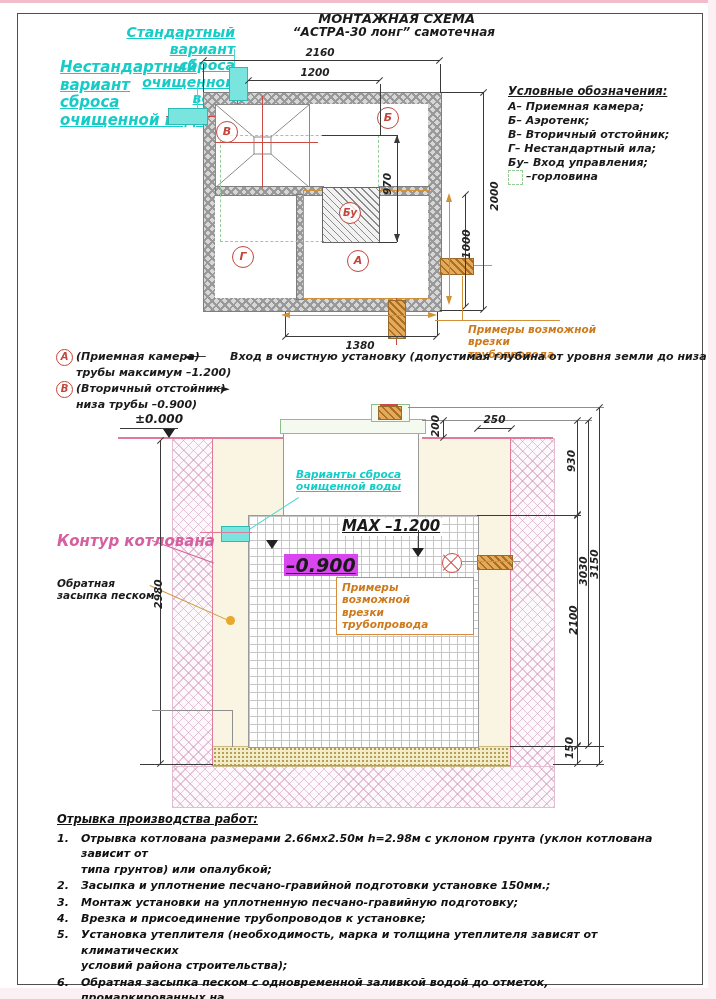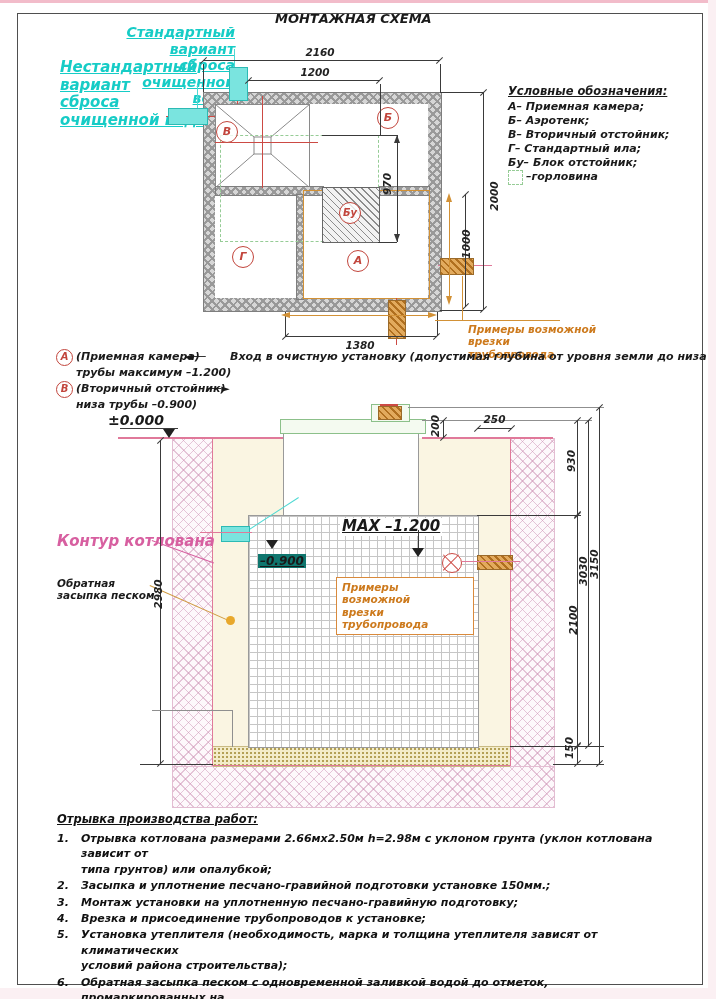--- a/index.html
+++ b/index.html
@@ -5,21 +5,21 @@
   html,body{margin:0;padding:0;background:#fff;}
   .sheet{position:relative;width:716px;height:999px;background:#fff;overflow:hidden;
          font-family:"DejaVu Sans",sans-serif;}
   .edge-top{position:absolute;left:0;top:0;width:716px;height:3px;background:#f2bcca;}
   .edge-right{position:absolute;left:708px;top:0;width:8px;height:999px;background:#fbf0f3;}
   .edge-bottom{position:absolute;left:0;top:988px;width:716px;height:11px;background:#fbf0f3;}
   .frame{position:absolute;left:17px;top:13px;width:684px;height:970px;border:1.5px solid #4f4f4f;}
 
   .lbl{position:absolute;font-style:italic;font-weight:bold;color:#1a1a1a;line-height:1.18;}
   .pre{white-space:pre-line;}
-  .ctr{text-align:left;}
+  .ctr{text-align:right;}
   .rgt{text-align:right;}
   .und{text-decoration:underline;}
   .cyan{color:#16ccc6;}
   .orange{color:#cd7a1d;}
   .magenta{color:#d75fa0;}
 
   .ln{position:absolute;background:#3a3a3a;}
   .lncyan{background:#4fd9d3;}
   .lnred{background:#cc4a44;}
   .lnpink{background:#e0799a;}
@@ -85,20 +85,21 @@
 </head>
 <body>
 
 <div class="sheet">
   <div class="edge-top"></div>
   <div class="edge-right"></div>
   <div class="edge-bottom"></div>
   <div class="frame"></div>
 
   <div class="lbl ctr" style="left:275px;top:11px;width:200px;font-size:13px;">МОНТАЖНАЯ СХЕМА</div>
+  <div class="lbl ctr" style="left:255px;top:25px;width:240px;font-size:12px;">“АСТРА-30 лонг” самотечная</div>
 
   <div class="lbl rgt cyan und pre" style="left:95px;top:24px;width:140px;font-size:14px;">Стандартный вариант
 сброса очищенной воды</div>
   <div class="ln lncyan" style="left:234px;top:49px;width:1px;height:18px;"></div>
   <div class="lbl cyan und pre" style="left:60px;top:59px;width:160px;font-size:15px;">Нестандартный вариант
 сброса очищенной воды</div>
   <div class="ln lncyan" style="left:197px;top:85px;width:1px;height:26px;"></div>
 
   <div class="wallh" style="left:203px;top:92px;width:237px;height:218px;"></div>
   <div style="position:absolute;left:215px;top:104px;width:213px;height:194px;background:#fff;"></div>
@@ -170,22 +171,22 @@
 
   <div class="ln lnor" style="left:435px;top:320px;width:125px;height:1px;"></div>
   <div class="ln lnor" style="left:462px;top:276px;width:1px;height:44px;"></div>
   <div class="lbl orange pre" style="left:468px;top:323px;width:130px;font-size:10.5px;">Примеры возможной
 врезки трубопровода</div>
 
   <div class="lbl und" style="left:508px;top:85px;font-size:11.5px;">Условные обозначения:</div>
   <div class="lbl" style="left:508px;top:101px;font-size:11px;">А– Приемная камера;</div>
   <div class="lbl" style="left:508px;top:115px;font-size:11px;">Б– Аэротенк;</div>
   <div class="lbl" style="left:508px;top:129px;font-size:11px;">В– Вторичный отстойник;</div>
-  <div class="lbl" style="left:508px;top:143px;font-size:11px;">Г– Стандартный ила;</div>
-  <div class="lbl" style="left:508px;top:157px;font-size:11px;">Бу– Блок отстойник;</div>
+  <div class="lbl" style="left:508px;top:143px;font-size:11px;">Г– Нестандартный ила;</div>
+  <div class="lbl" style="left:508px;top:157px;font-size:11px;">Бу– Вход управления;</div>
   <div class="gdash" style="left:508px;top:170px;width:13px;height:13px;"></div>
   <div class="lbl" style="left:526px;top:171px;font-size:11px;font-style:italic;">–горловина</div>
 
   <div class="ncirc" style="left:56px;top:349px;">А</div>
   <div class="lbl" style="left:76px;top:351px;font-size:11px;">(Приемная камера)</div>
   <div class="lbl" style="left:184px;top:351px;font-size:11px;">◄──</div>
   <div class="lbl" style="left:230px;top:351px;font-size:11px;">Вход в очистную установку (допустимая глубина от уровня земли до низа</div>
   <div class="lbl" style="left:76px;top:367px;font-size:11px;">трубы максимум –1.200)</div>
   <div class="ncirc" style="left:56px;top:381px;">В</div>
   <div class="lbl" style="left:76px;top:383px;font-size:11px;">(Вторичный отстойник)</div>
@@ -209,36 +210,38 @@
 
   <div class="neck" style="left:283px;top:432px;width:134px;height:83px;"></div>
   <div class="tankgrid" style="left:248px;top:515px;width:229px;height:231px;"></div>
   <div class="lid" style="left:280px;top:419px;width:144px;height:13px;"></div>
   <div class="lid" style="left:371px;top:404px;width:37px;height:16px;"></div>
   <div class="pipeo" style="left:378px;top:406px;width:22px;height:12px;"></div>
   <div class="ln lnred" style="left:380px;top:404px;width:18px;height:1.5px;"></div>
   <div class="ln lngray" style="left:408px;top:407px;width:196px;height:1px;"></div>
   <div class="ln lngray" style="left:422px;top:420px;width:170px;height:1px;"></div>
 
-  <div class="lbl" style="left:108px;top:412px;font-size:14px;">±0.000</div>
+  <div class="lbl" style="left:135px;top:412px;font-size:12px;">±0.000</div>
   <div class="ln" style="left:120px;top:428px;width:58px;height:1px;"></div>
   <div class="lvl" style="left:163px;top:429px;"></div>
 
+  <div class="lbl cyan und pre" style="left:296px;top:468px;width:120px;font-size:10.5px;">Варианты сброса
+очищенной воды</div>
   <div class="ln lncyan" style="left:243px;top:533px;width:66px;height:1px;transform:rotate(-33deg);transform-origin:0 0;"></div>
   <div class="pipec" style="left:221px;top:526px;width:27px;height:14px;"></div>
   <div class="ln lnpink" style="left:200px;top:532px;width:52px;height:1px;"></div>
 
   <div class="lbl magenta" style="left:57px;top:533px;font-size:15px;">Контур котлована</div>
   <div class="ln lnmag" style="left:152px;top:540px;width:66px;height:1px;transform:rotate(20deg);transform-origin:0 0;"></div>
 
   <div class="lbl und" style="left:340px;top:518px;font-size:15px;background:#fff;padding:0 2px;">MAX –1.200</div>
   <div class="ln" style="left:418px;top:530px;width:1px;height:18px;"></div>
   <div class="lvl" style="left:412px;top:548px;"></div>
   <div class="lvl" style="left:266px;top:540px;"></div>
-  <div class="lbl und" style="left:258px;top:554px;font-size:12px;background:#0f766e;padding:0 2px;">–0.900</div>
+  <div class="lbl und" style="left:284px;top:554px;font-size:19px;background:#d946ef;padding:0 2px;">–0.900</div>
 
   <div class="lbl orange pre" style="left:336px;top:577px;width:126px;font-size:10.5px;border:1px solid #d98a3c;background:#fff;padding:3px 5px;">Примеры возможной
 врезки трубопровода</div>
   <div class="xmark" style="left:442px;top:553px;background:#fff;">
     <div class="x1"></div>
     <div class="x2"></div>
   </div>
   <div class="pipeo" style="left:477px;top:555px;width:34px;height:13px;"></div>
   <div class="ln lnpink" style="left:462px;top:561px;width:58px;height:1px;"></div>
 

